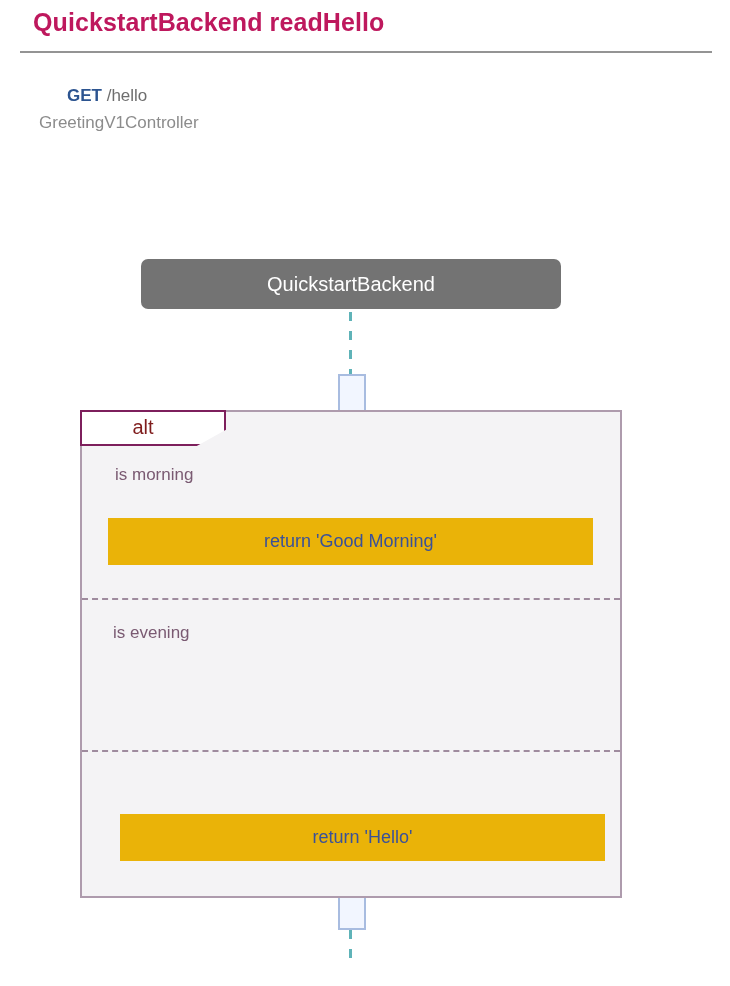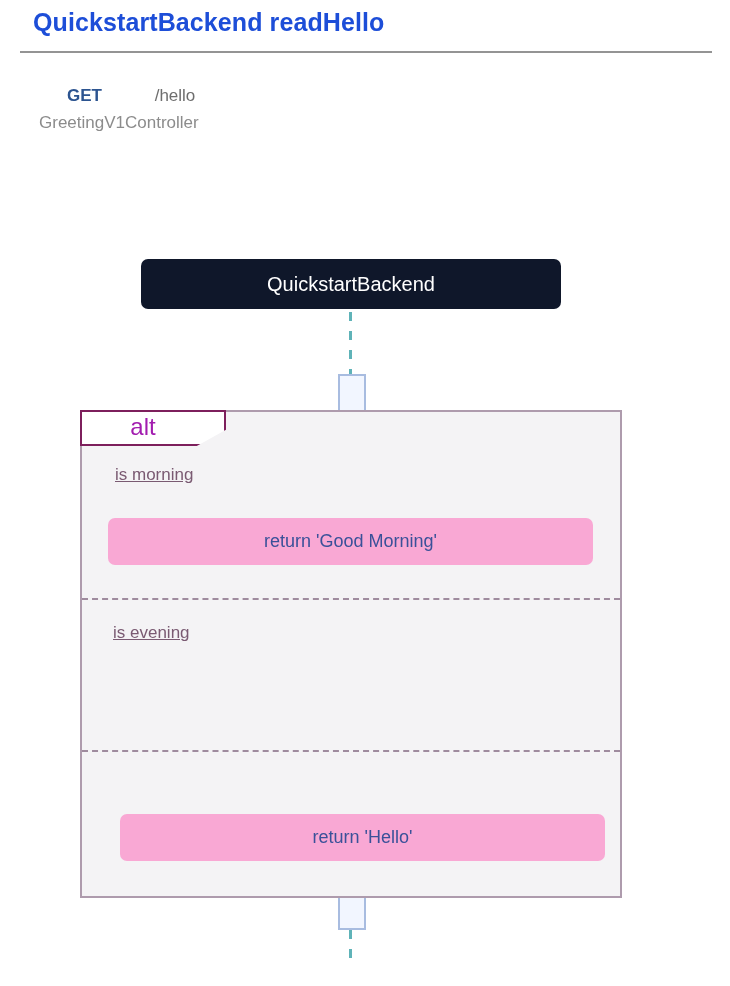--- a/index.html
+++ b/index.html
@@ -15,21 +15,21 @@
     overflow: hidden;
   }
 
   
   .page-title {
     position: absolute;
     left: 33px;
     top: 8px;
     font-size: 25px;
     font-weight: bold;
-    color: #1d4ed8;
+    color: #be185d;
     letter-spacing: 0.1px;
     white-space: nowrap;
   }
   .title-rule {
     position: absolute;
     left: 20px;
     top: 51px;
     width: 692px;
     height: 2px;
     background: #949494;
@@ -43,21 +43,20 @@
     font-size: 17px;
     white-space: nowrap;
   }
   .http-verb {
     font-weight: bold;
     color: #2c5490;
     margin-left: 28px;
   }
   .http-path {
     color: #6e6e6e;
-    margin-left: 48px;
   }
   .controller-name {
     position: absolute;
     left: 39px;
     top: 113px;
     font-size: 17px;
     color: #8c8c8c;
     white-space: nowrap;
   }
 
@@ -85,21 +84,21 @@
   .lifeline-top    { top: 312px; height: 64px; }
   .lifeline-bottom { top: 930px; height: 30px; }
 
   
   .participant {
     position: absolute;
     left: 141px;
     top: 259px;
     width: 420px;
     height: 50px;
-    background: #0f172a;
+    background: #737373;
     border-radius: 7px;
     display: flex;
     align-items: center;
     justify-content: center;
     color: #ffffff;
     font-size: 20px;
   }
 
   
   .activation {
@@ -134,53 +133,52 @@
     height: 36px;
     background: #ffffff;
     border: 2px solid #7d1f5c;
     box-sizing: border-box;
     clip-path: polygon(0 0, 100% 0, 100% 55%, 80% 100%, 0 100%);
     display: flex;
     align-items: center;
     justify-content: center;
   }
   .fragment-tag-label {
-    font-size: 24px;
-    color: #a21caf;
+    font-size: 20px;
+    color: #7f1d1d;
     padding-right: 20px;
     padding-bottom: 2px;
     text-align: right;
   }
 
   
   .guard {
     position: absolute;
     font-size: 17px;
     color: #7a5a72;
     white-space: nowrap;
-    text-decoration: underline;
   }
 
   
   .branch-divider {
     position: absolute;
     left: 0;
     width: 100%;
     height: 0;
     border-top: 2px dashed #9f8b9e;
   }
 
   
   .message {
     position: absolute;
     left: 108px;
     width: 485px;
     height: 47px;
-    background: #f9a8d4;
-    border-radius: 7px;
+    background: #eab308;
+    border-radius: 0;
     display: flex;
     align-items: center;
     justify-content: center;
     font-size: 18px;
     color: #3a5199;
     z-index: 4;
   }
 </style>
 </head>
 <body>

